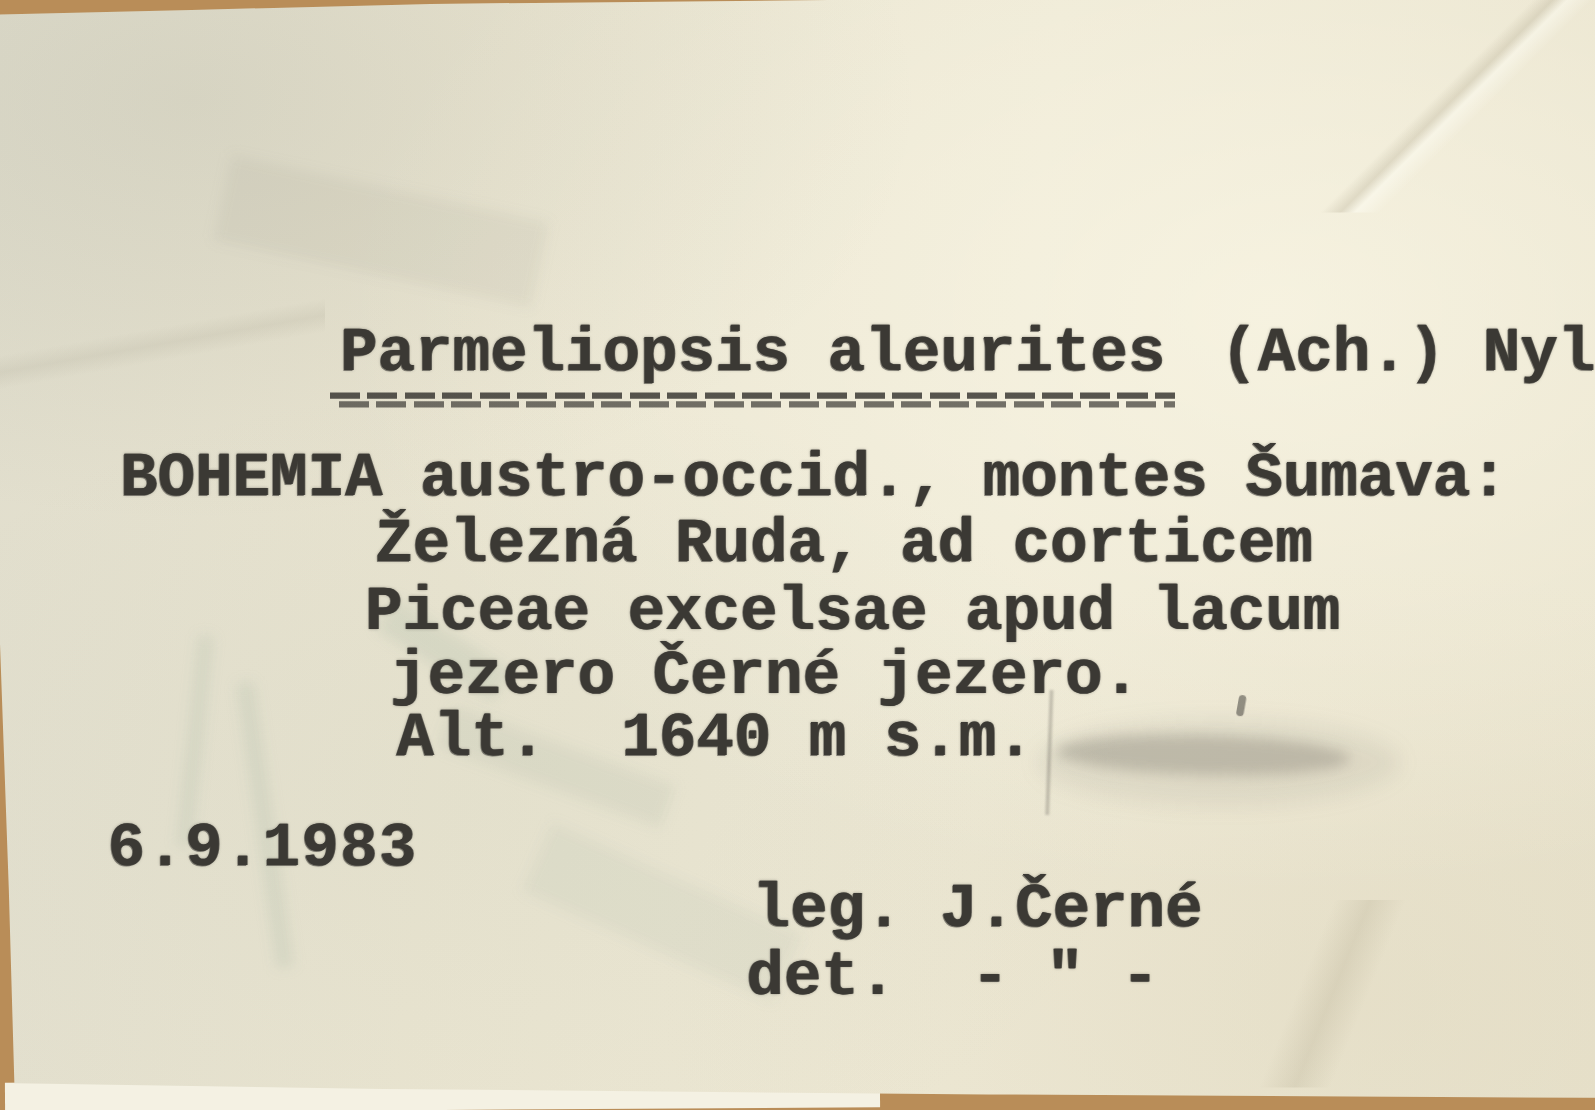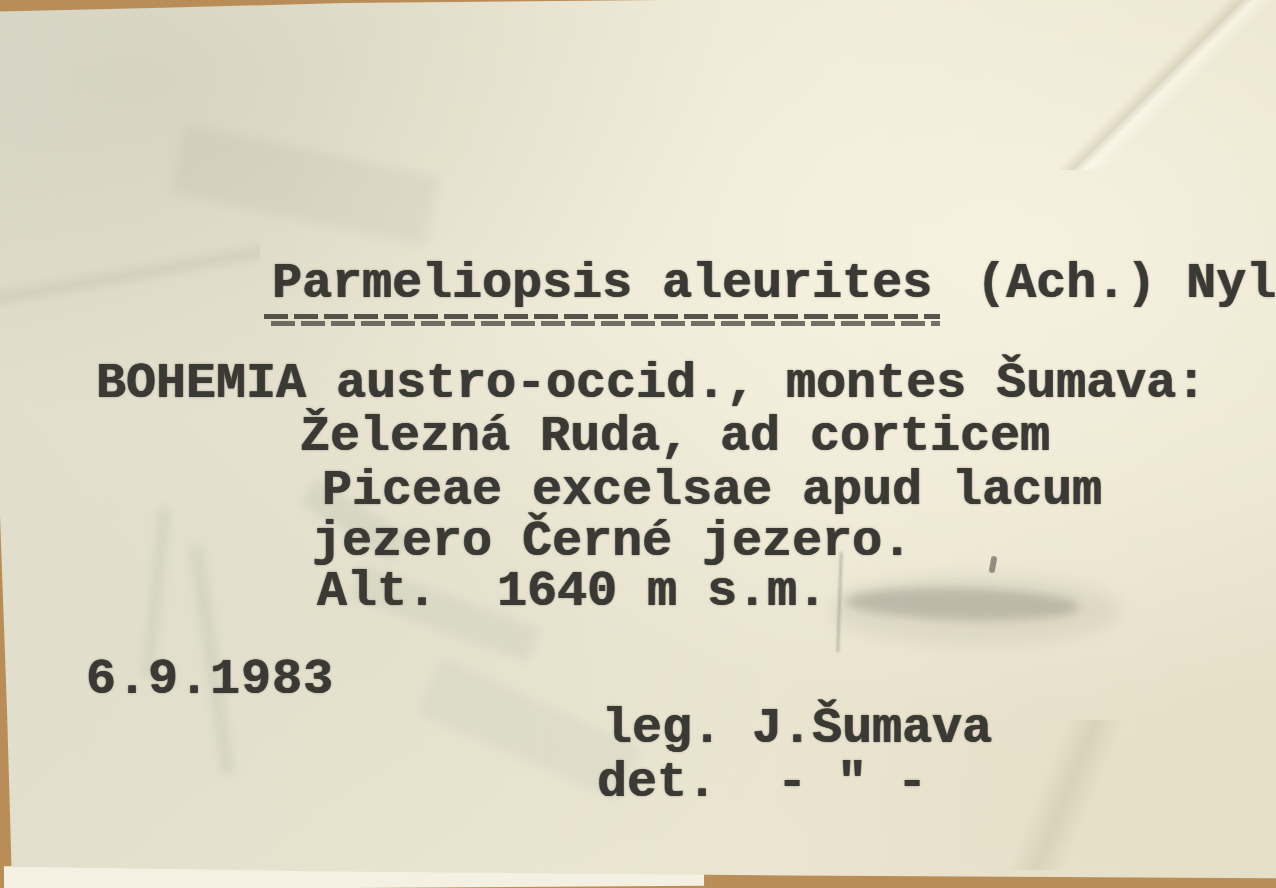--- a/index.html
+++ b/index.html
@@ -93,21 +93,21 @@
     background-image:
       repeating-linear-gradient(90deg, rgba(59,57,52,0.85) 0 24px, transparent 24px 30px),
       repeating-linear-gradient(90deg, rgba(59,57,52,0.70) 0 24px, transparent 24px 30px);
     background-size:100% 5px,100% 5px;
     background-position:0 calc(100% - 9px), 7px calc(100% - 2px);
     background-repeat:no-repeat,no-repeat;
   }
   .authority{display:inline-block;margin-left:36px;}
   .loc-0{left:96px;top:358px;}
   .loc-1{left:300px;top:411px;}
-  .loc-2{left:322px;top:465px;}
+  .loc-2{left:292px;top:465px;}
   .loc-3{left:312px;top:516px;}
   .loc-4{left:317px;top:566px;}
   .date-line{left:86px;top:654px;letter-spacing:1px;}
   .leg-line{left:602px;top:703px;}
   .det-line{left:597px;top:757px;}
 </style>
 </head>
 <body>
 
 <div class="scan">
@@ -135,17 +135,17 @@
       <span class="species">Parmeliopsis aleurites</span><span class="authority">(Ach.) Nyl.</span>
     </div>
 
     <div class="typed loc-1">Železná Ruda, ad corticem</div>
     <div class="typed loc-0">BOHEMIA austro-occid., montes Šumava:</div>
     <div class="typed loc-2">Piceae excelsae apud lacum</div>
     <div class="typed loc-3">jezero Černé jezero.</div>
     <div class="typed loc-4">Alt.  1640 m s.m.</div>
 
     <div class="typed date-line">6.9.1983</div>
-    <div class="typed leg-line">leg. J.Šumava</div>
+    <div class="typed leg-line">leg. J.Černé</div>
     <div class="typed det-line">det.  - " -</div>
   </div>
 
 </div>
 
 </body></html>

